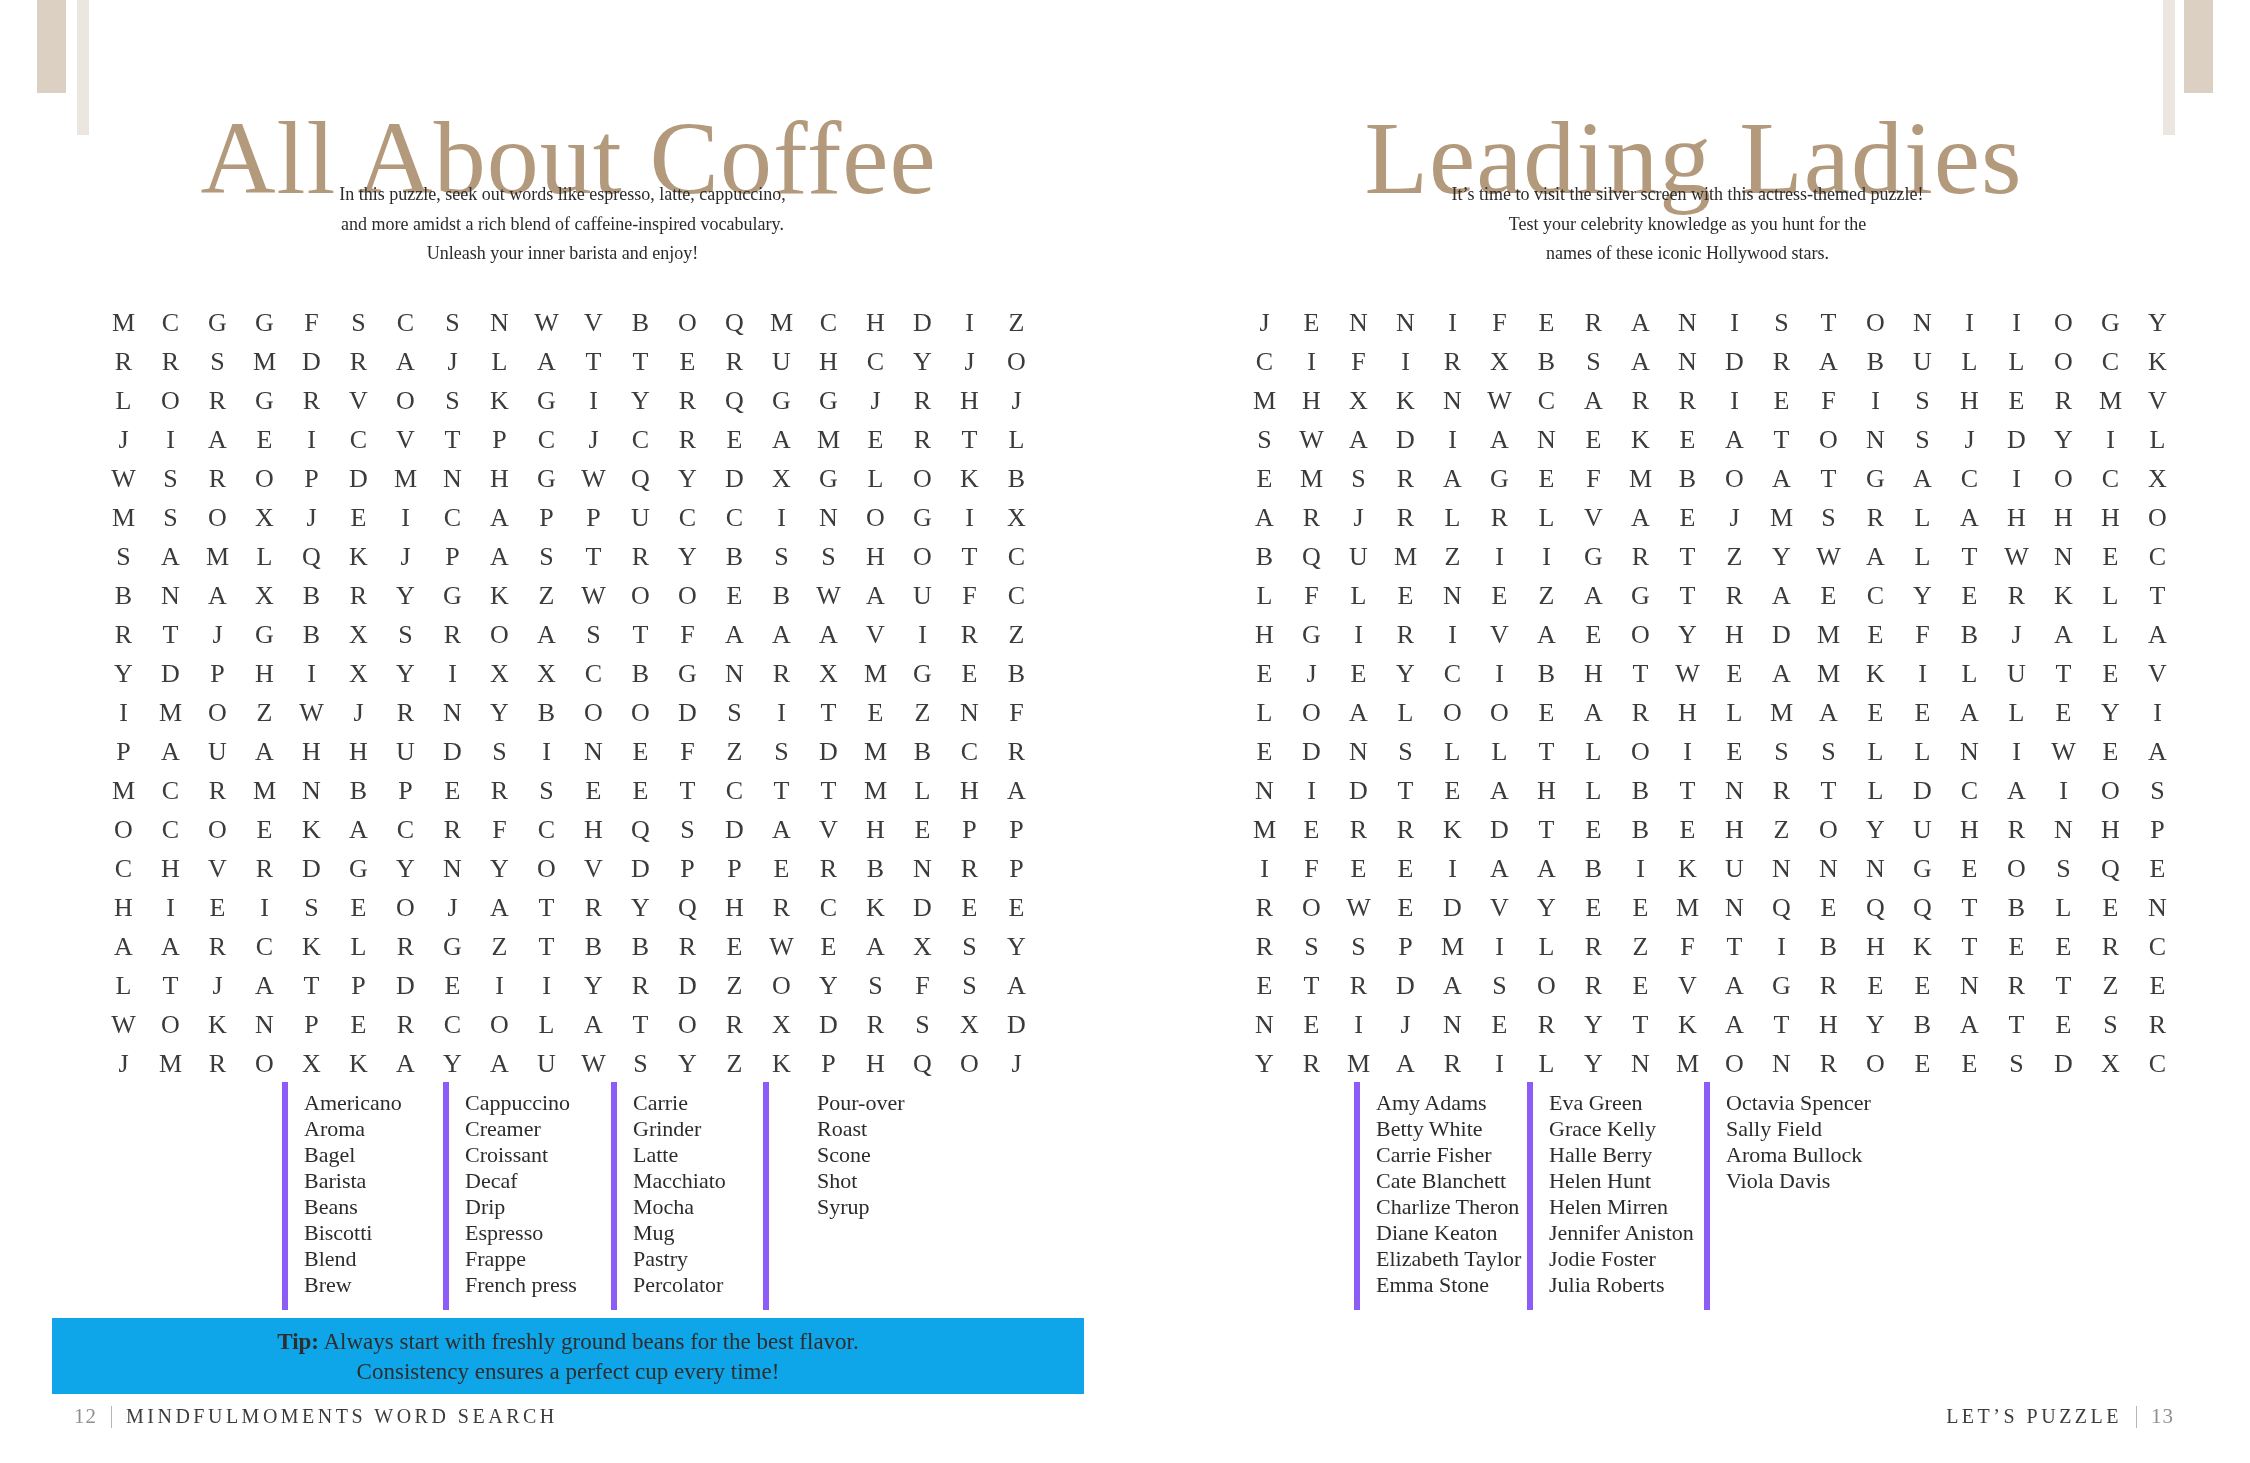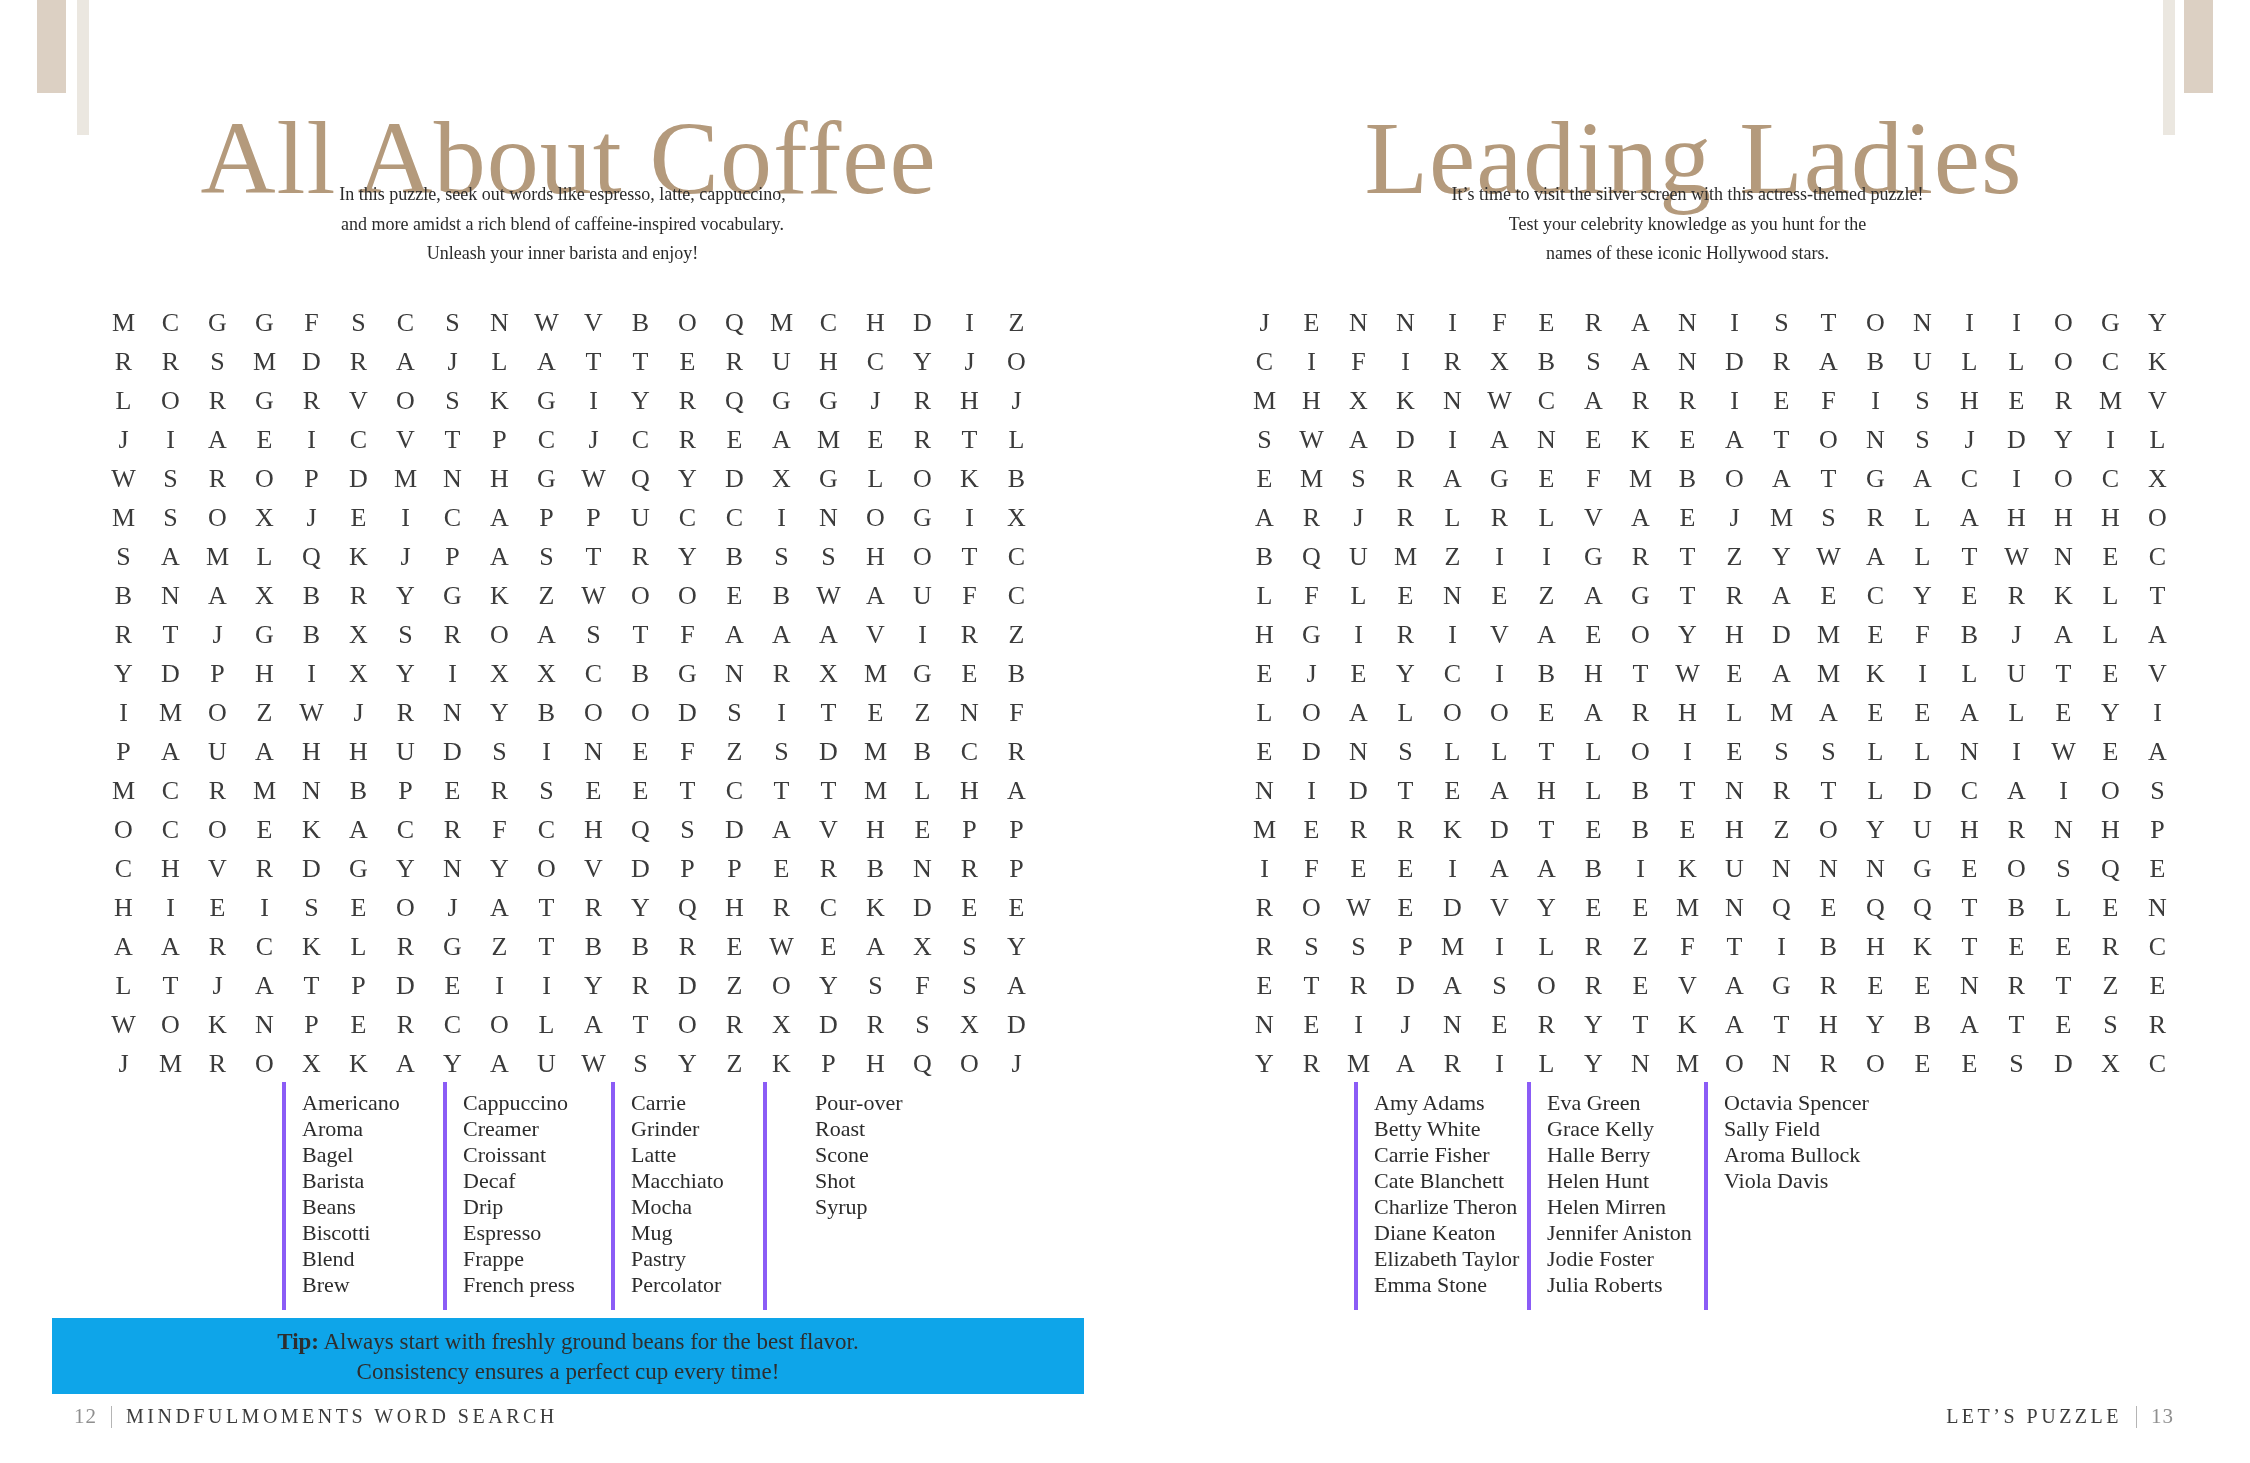--- a/index.html
+++ b/index.html
@@ -35,21 +35,21 @@
   .grid-row{display:flex;height:39px;}
   .grid-cell{
     width:47px;height:39px;display:flex;align-items:center;justify-content:center;
     font-size:26px;color:#3b3b3b;
   }
 
   .wordlist{position:absolute;top:1082px;display:flex;align-items:stretch;}
   #page-left .wordlist{left:282px;}
   #page-right .wordlist{left:229px;}
   .word-col{
-    border-left:4px solid #8b5cf6;
+    border-left:6px solid #8b5cf6;
     padding:8px 0 12px 16px;box-sizing:border-box;
   }
   #page-left .word-col:nth-child(1){width:161px;}
   #page-left .word-col:nth-child(2){width:168px;}
   #page-left .word-col:nth-child(3){width:152px;}
   #page-left .word-col:nth-child(4){width:170px;padding-left:48px;}
   #page-right .word-col:nth-child(1){width:173px;}
   #page-right .word-col:nth-child(2){width:177px;}
   #page-right .word-col:nth-child(3){width:171px;}
   #page-right .word-col:nth-child(4){width:205px;}

